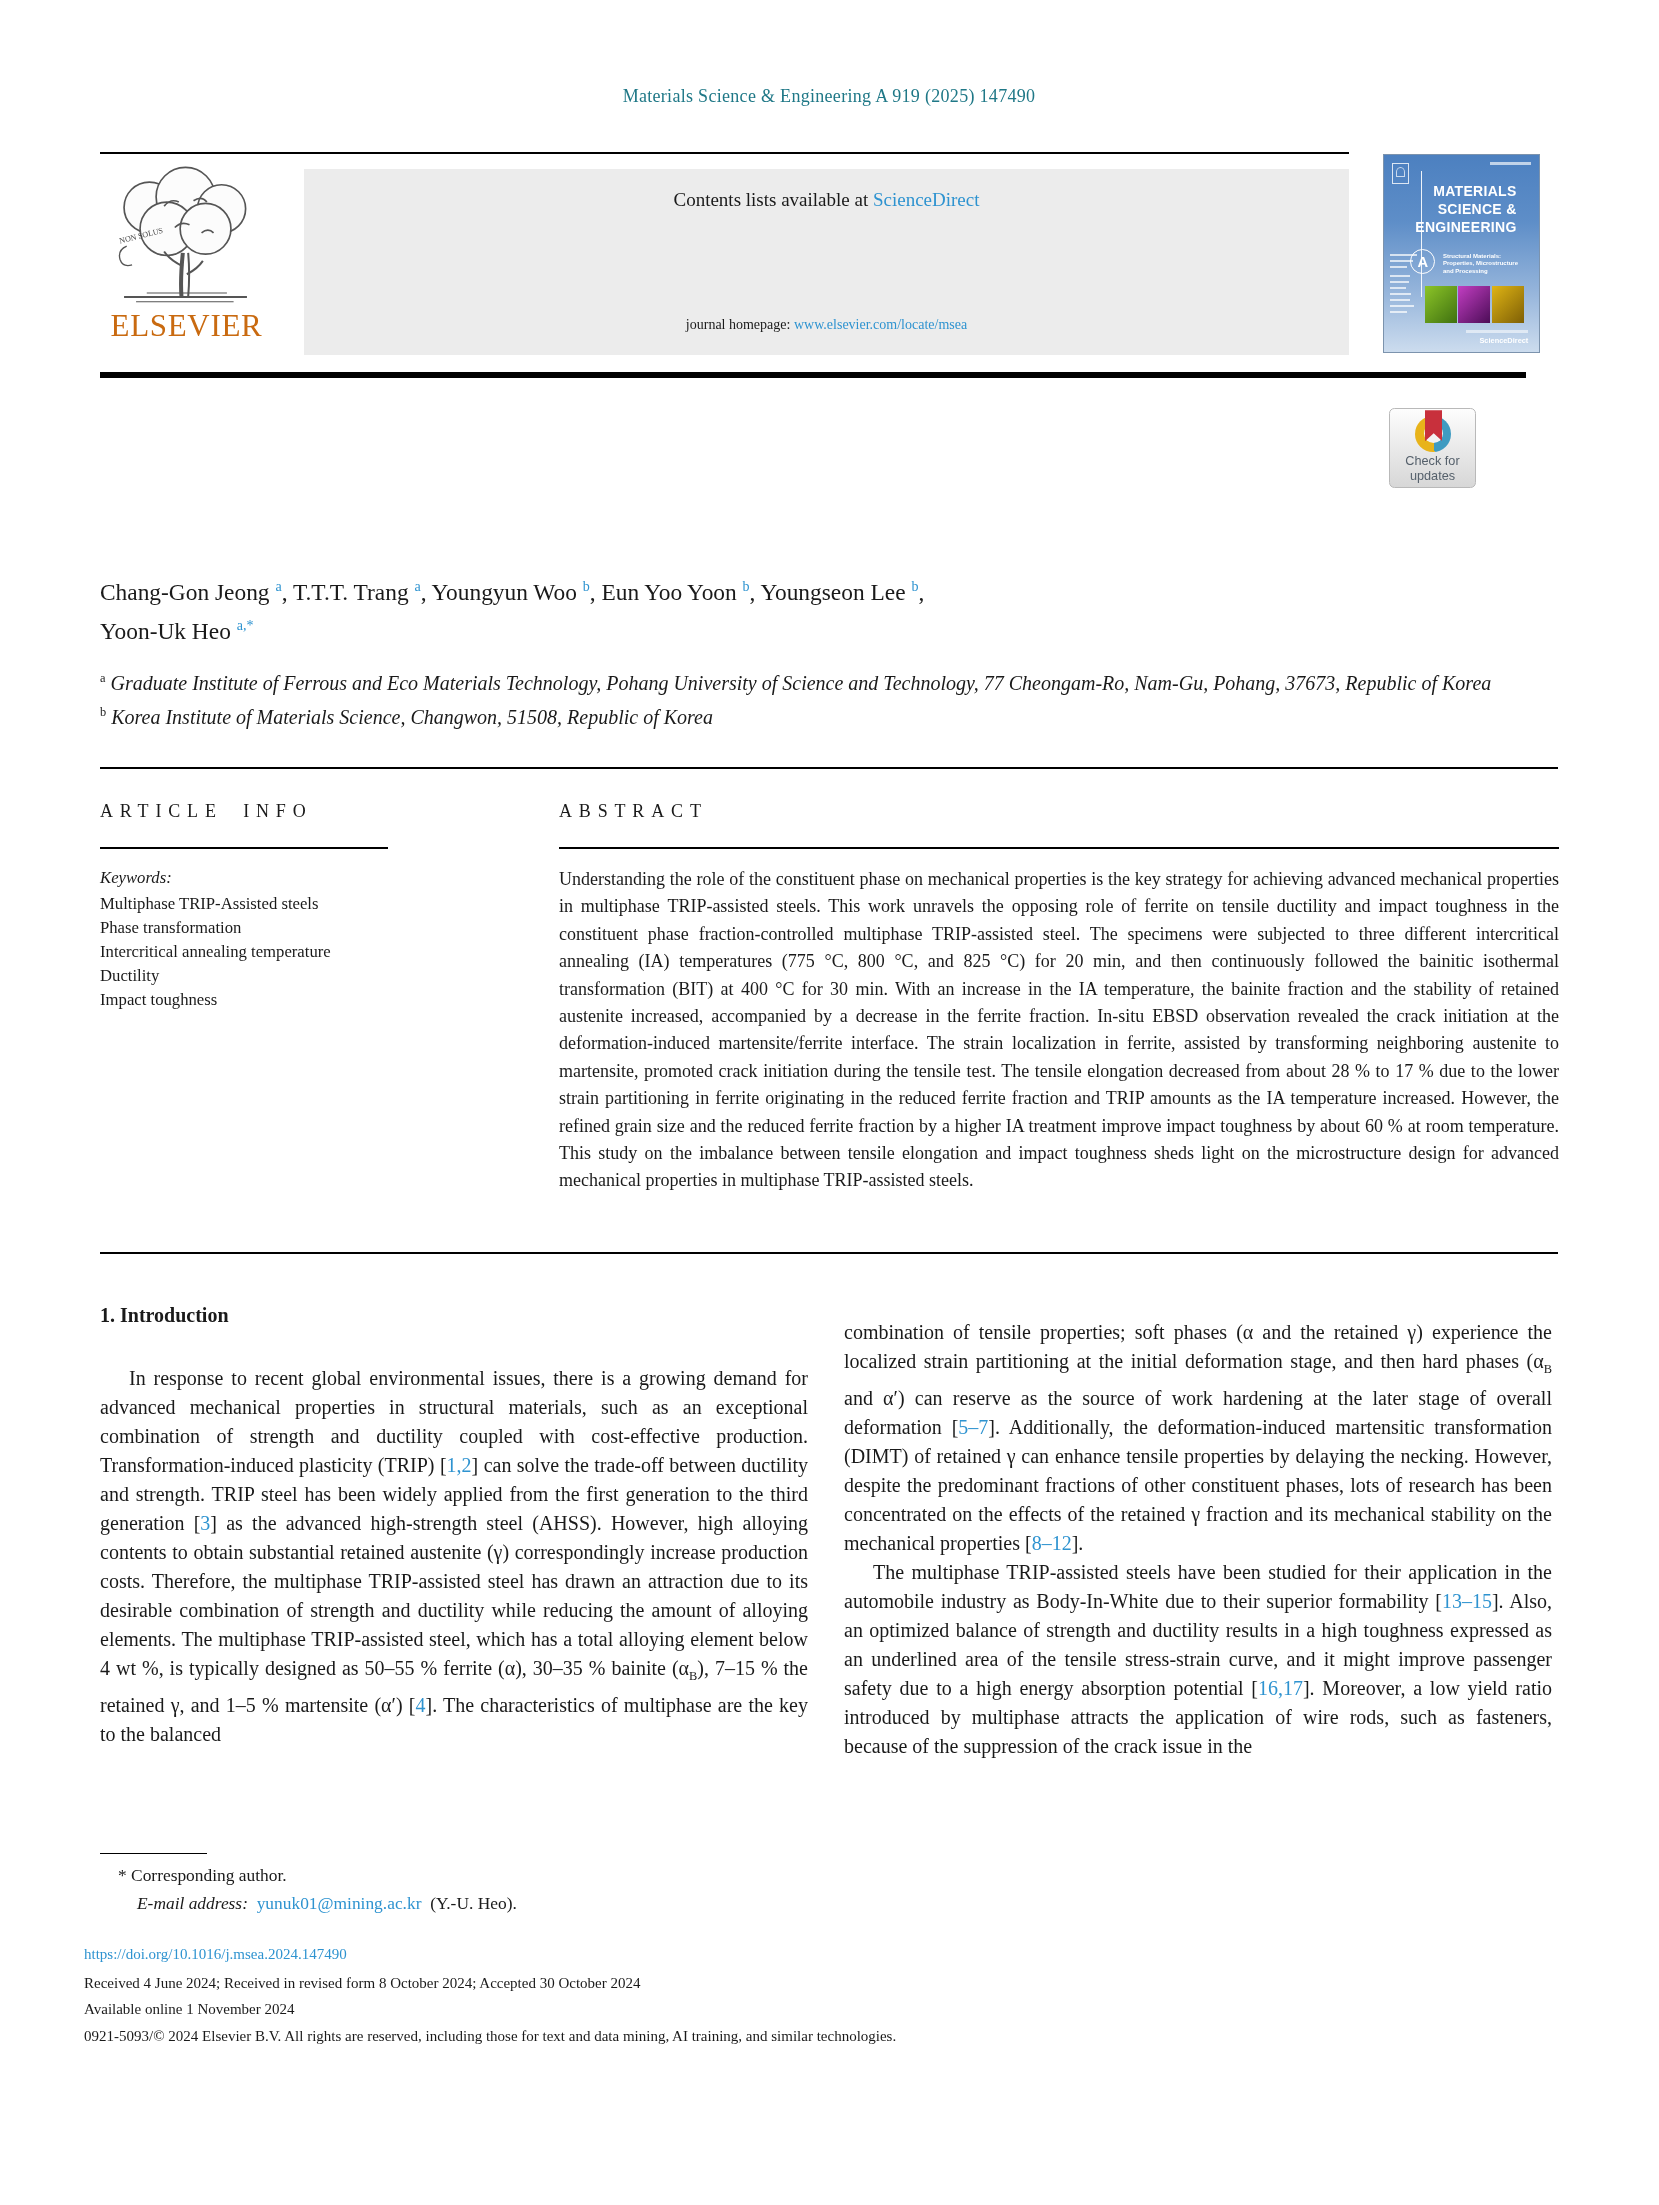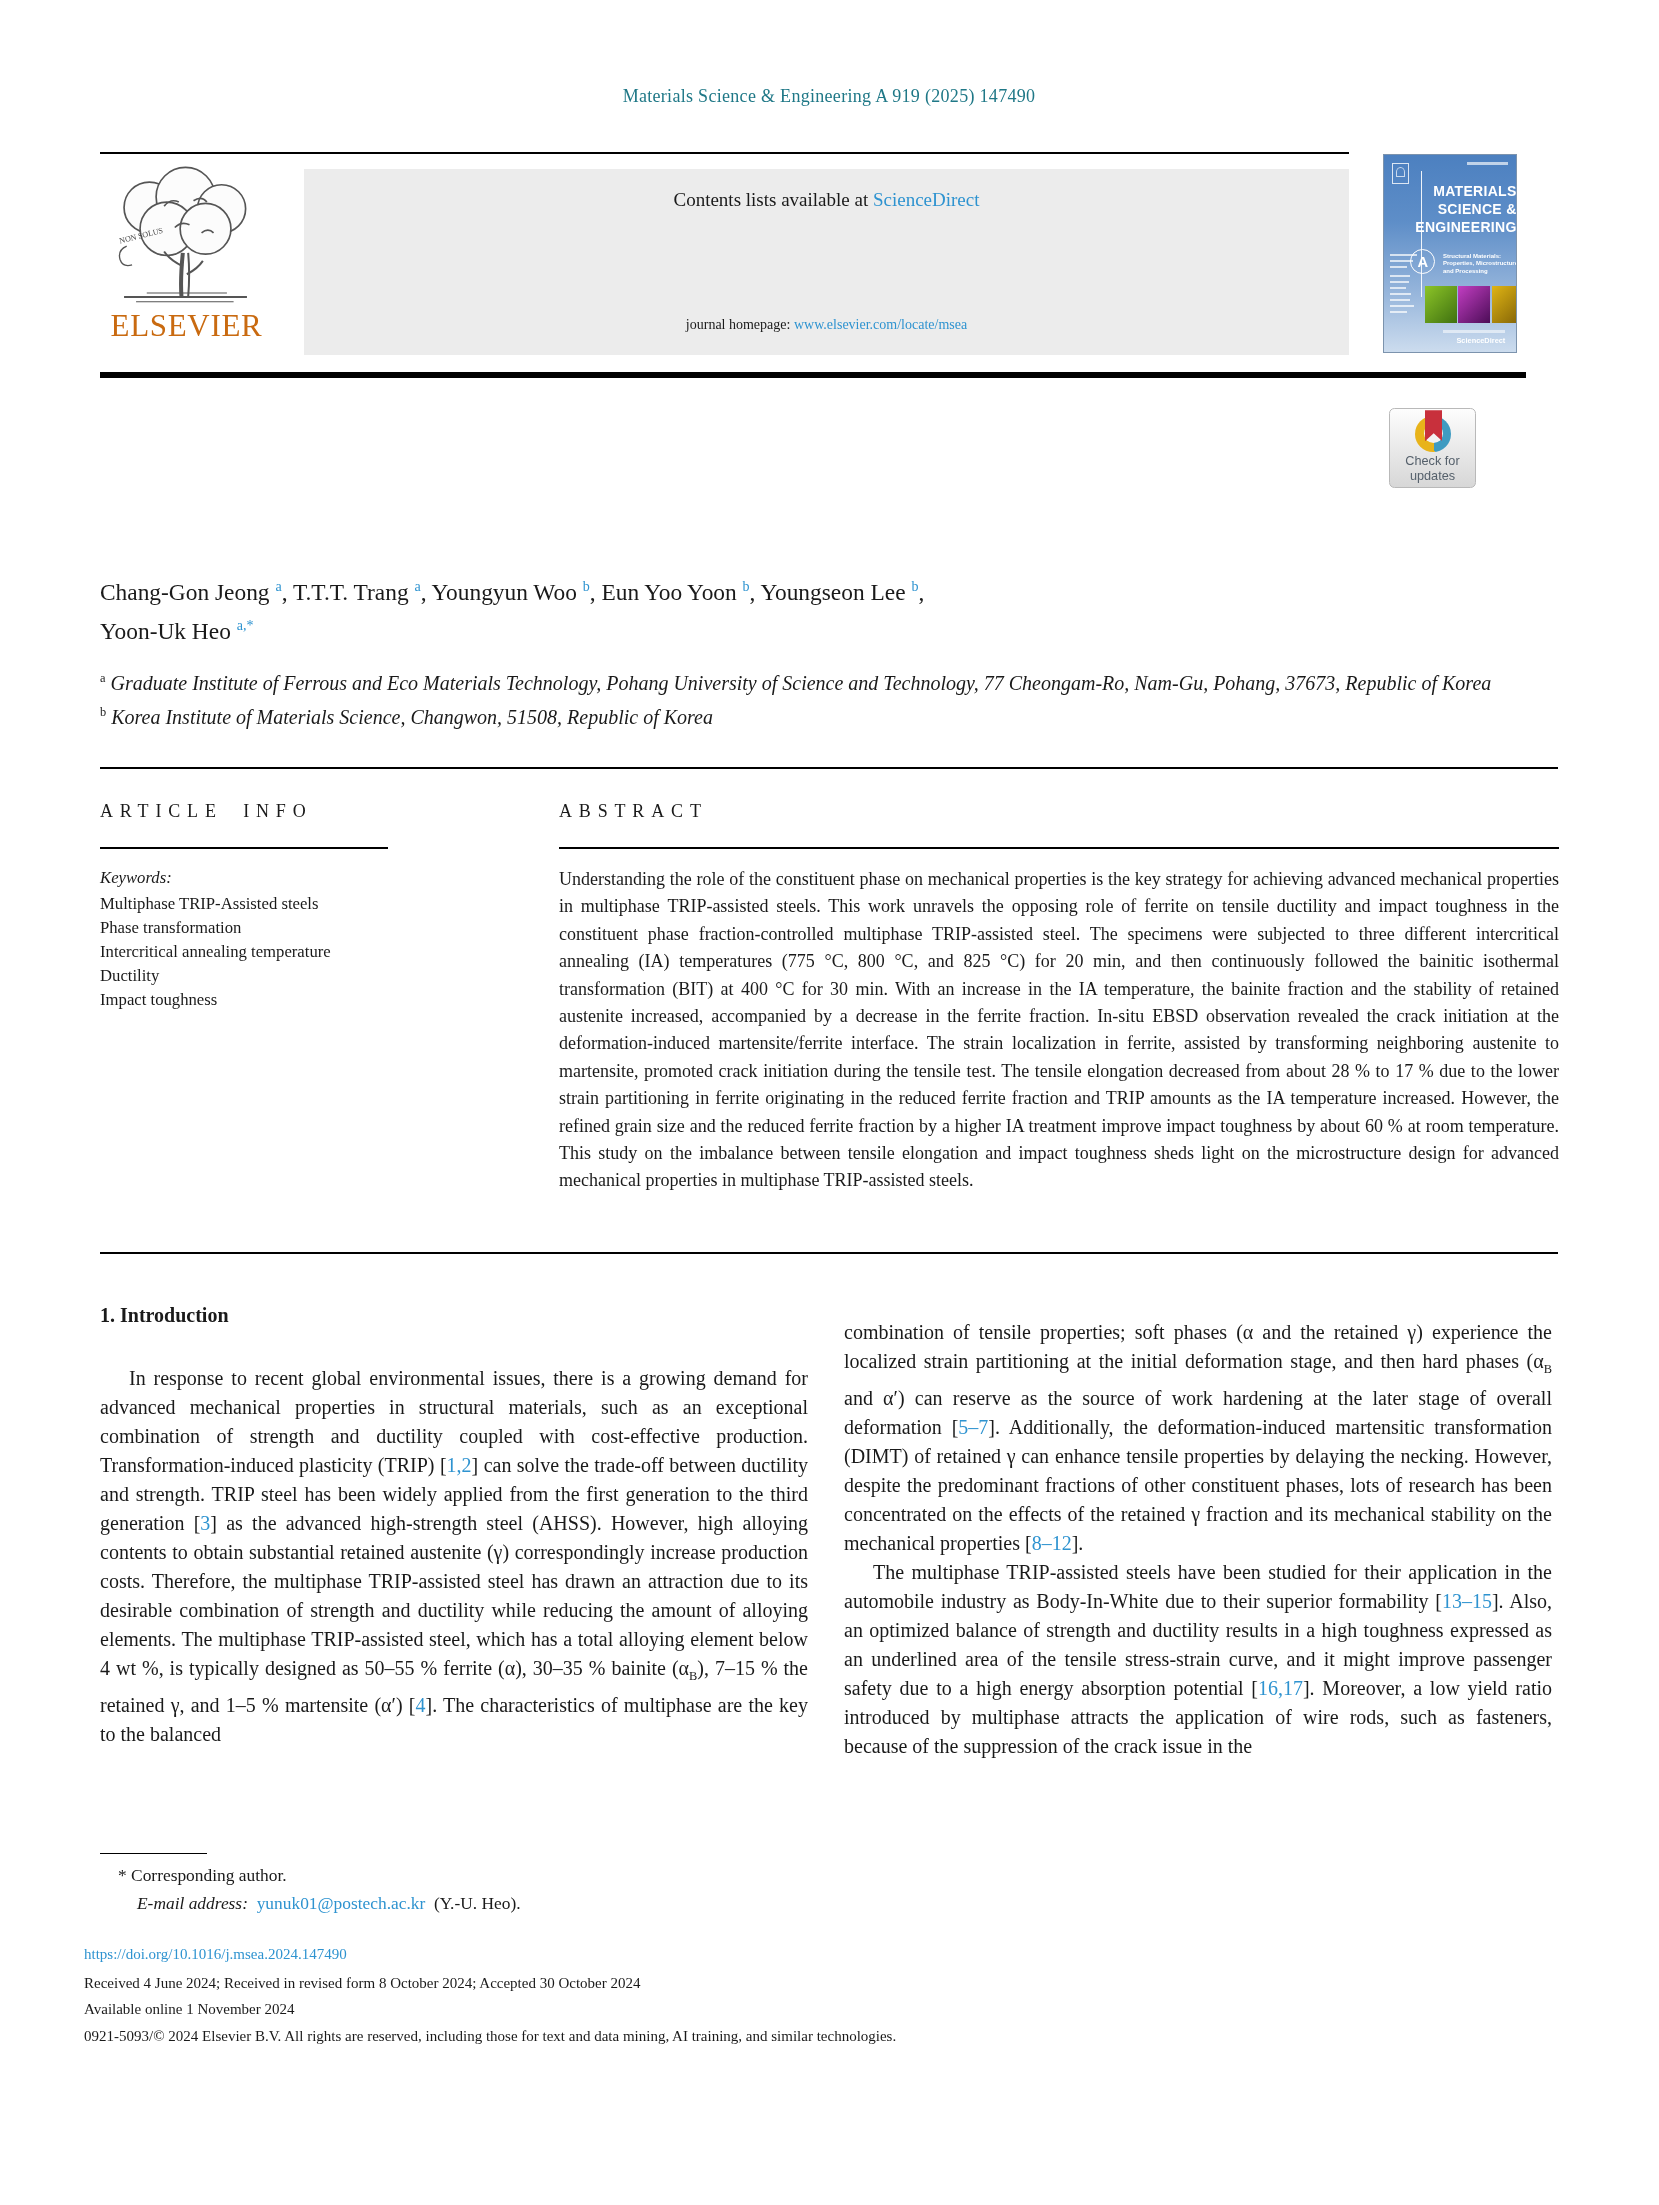--- a/index.html
+++ b/index.html
@@ -26,21 +26,21 @@
   .masthead-box{left:304px;top:169px;width:1045px;height:186px;background:#ececec;}
   .contents-line{position:absolute;top:20px;left:0;width:100%;text-align:center;font-size:19px;}
   .journal-title{position:absolute;top:70px;left:0;width:100%;text-align:center;font-size:38px;}
   .homepage-line{position:absolute;top:148px;left:0;width:100%;text-align:center;font-size:14px;}
 
   .elsevier{left:100px;top:166px;width:173px;height:191px;}
   .elsevier svg{display:block;}
   .elsevier-word{position:absolute;left:0;top:142px;width:100%;text-align:center;font-size:31px;color:var(--orange);letter-spacing:0.7px;}
 
   
-  .cover{left:1383px;top:154px;width:134px;height:199px;border:0.7px solid #7c93ad;
+  .cover{left:1383px;top:154px;width:157px;height:199px;border:0.7px solid #7c93ad;
     background:linear-gradient(180deg,#4c80c0 0%,#5e8ec8 34%,#93b3da 68%,#ccdcee 100%);
     overflow:hidden;font-family:"Liberation Sans",sans-serif;color:#fff;}
   .cover-issn-bar{position:absolute;top:6.7px;right:8px;width:41px;height:3.3px;background:rgba(255,255,255,.65);}
   .cover-minilogo{position:absolute;top:8px;left:8px;width:17.4px;height:21.4px;border:0.7px solid rgba(255,255,255,.8);}
   .cover-minilogo i{display:block;margin:2.7px auto 0;width:9.4px;height:10.7px;border:0.7px solid rgba(255,255,255,.7);border-radius:50% 50% 0 0;}
   .cover-vline{position:absolute;left:37px;top:16px;width:1.3px;height:126px;background:rgba(255,255,255,.9);}
   .cover-title{position:absolute;left:20px;top:27px;width:118px;text-align:right;padding-right:5.4px;
     font-weight:bold;font-size:14px;line-height:18px;letter-spacing:0.3px;}
   .cover-a-circle{position:absolute;left:26px;top:94px;width:25.4px;height:25.4px;border:1.3px solid #fff;border-radius:50%;
     text-align:center;line-height:24px;font-weight:bold;font-size:14.7px;}
@@ -223,21 +223,21 @@
 
 <div class="abs bodycol col-right">
   <p class="noindent">combination of tensile properties; soft phases (α and the retained γ) experience the localized strain partitioning at the initial deformation stage, and then hard phases (α<sub class="rsub">B</sub> and α′) can reserve as the source of work hardening at the later stage of overall deformation [<span class="cite">5–7</span>]. Additionally, the deformation-induced martensitic transformation (DIMT) of retained γ can enhance tensile properties by delaying the necking. However, despite the predominant fractions of other constituent phases, lots of research has been concentrated on the effects of the retained γ fraction and its mechanical stability on the mechanical properties [<span class="cite">8–12</span>].</p>
   <p>The multiphase TRIP-assisted steels have been studied for their application in the automobile industry as Body-In-White due to their superior formability [<span class="cite">13–15</span>]. Also, an optimized balance of strength and ductility results in a high toughness expressed as an underlined area of the tensile stress-strain curve, and it might improve passenger safety due to a high energy absorption potential [<span class="cite">16,17</span>]. Moreover, a low yield ratio introduced by multiphase attracts the application of wire rods, such as fasteners, because of the suppression of the crack issue in the</p>
 </div>
 
 <div class="rule" style="left:100px;top:1853px;width:107px;height:1.3px;"></div>
 <div class="abs fn-corr">* Corresponding author.</div>
 <div class="abs fn-mail">
   <span class="lbl">E-mail address:</span>
-  <span>&nbsp;</span><span class="linkish">yunuk01@postech.ac.kr</span>
+  <span>&nbsp;</span><span class="linkish">yunuk01@mining.ac.kr</span>
   <span>&nbsp;</span><span>(Y.-U. Heo).</span>
 </div>
 
 <div class="abs foot f-doi"><span class="linkish">https://doi.org/10.1016/j.msea.2024.147490</span></div>
 <div class="abs foot f-received">Received 4 June 2024; Received in revised form 8 October 2024; Accepted 30 October 2024</div>
 <div class="abs foot f-available">Available online 1 November 2024</div>
 <div class="abs foot f-copy">0921-5093/© 2024 Elsevier B.V. All rights are reserved, including those for text and data mining, AI training, and similar technologies.</div>
 
 
 </body></html>

